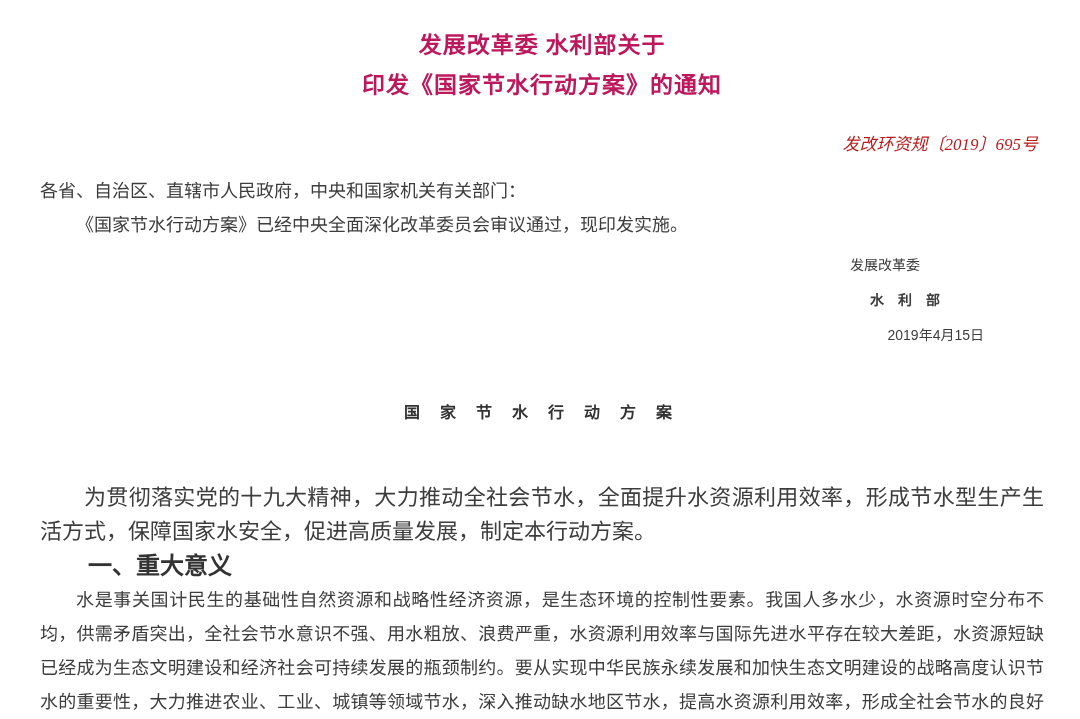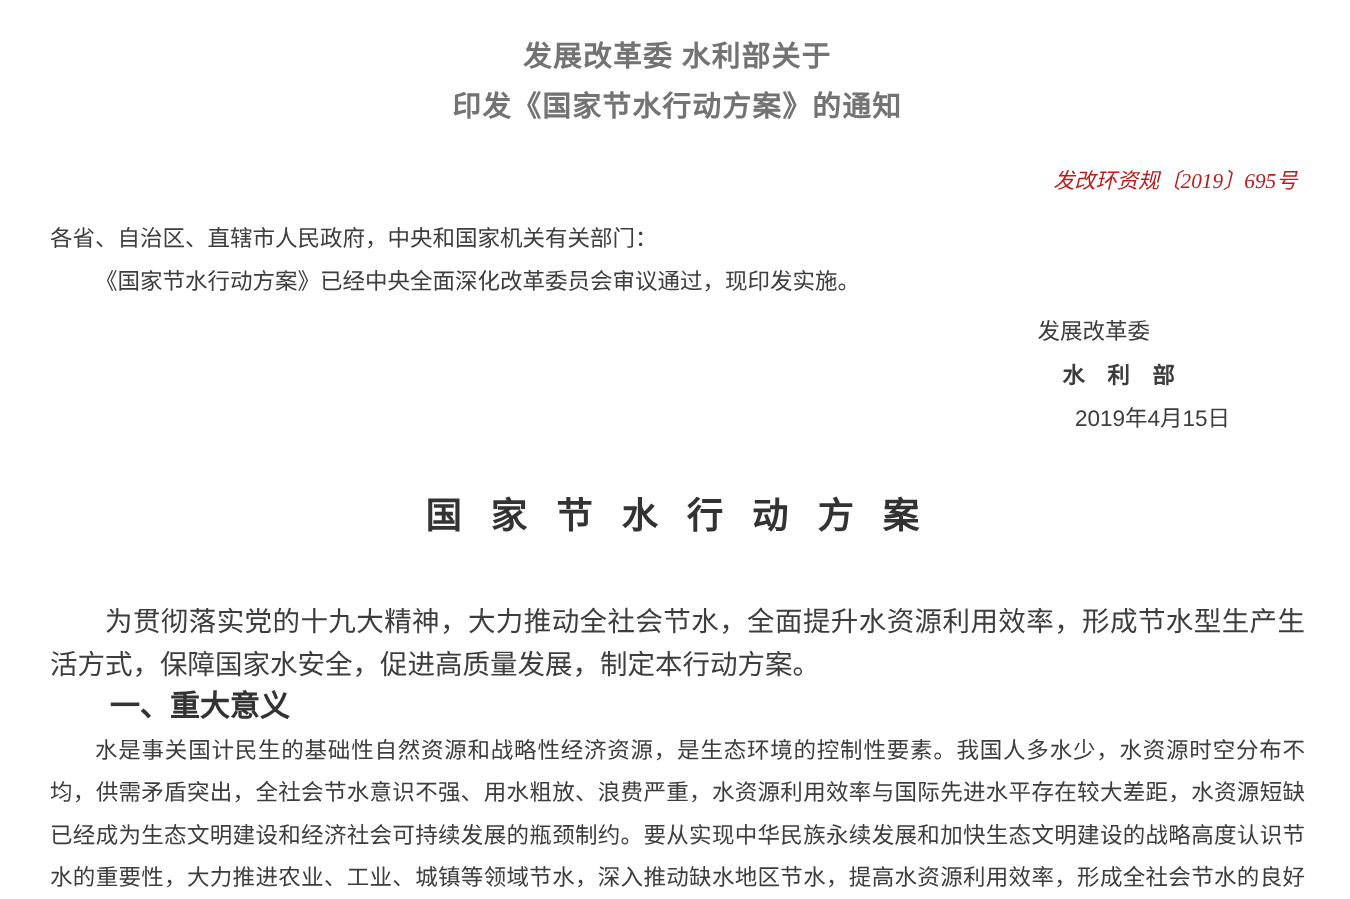--- a/index.html
+++ b/index.html
@@ -16,21 +16,21 @@
   }
   .content {
     padding: 26px 36px 0 40px;
   }
   .notice-title {
     text-align: center;
     font-family: "Liberation Serif", "DejaVu Serif", serif;
     font-weight: bold;
     font-size: 23px;
     line-height: 40px;
-    color: #737373;
+    color: #be185d;
     letter-spacing: 1px;
   }
   .doc-number {
     margin-top: 26px;
     text-align: right;
     padding-right: 6px;
     font-family: "Liberation Serif", "DejaVu Serif", serif;
     font-style: italic;
     font-size: 17px;
     line-height: 26px;
@@ -42,33 +42,33 @@
     line-height: 34px;
   }
   .notice-body {
     font-size: 18px;
     line-height: 34px;
     text-indent: 2em;
   }
   .signature {
     margin-top: 6px;
     text-align: right;
-    font-size: 18px;
+    font-size: 14px;
     line-height: 35px;
   }
   .signature .sig-line { display: block; }
   .sig-org1 { padding-right: 124px; }
   .sig-org2 { padding-right: 104px; font-weight: bold; }
   .sig-date { padding-right: 60px; }
   .plan-title {
     margin-top: 44px;
     text-align: center;
     font-family: "Liberation Serif", "DejaVu Serif", serif;
     font-weight: bold;
-    font-size: 29px;
+    font-size: 16px;
     line-height: 32px;
     color: #333333;
     letter-spacing: 8px;
   }
   .plan-intro {
     margin-top: 52px;
     font-size: 22px;
     line-height: 34px;
     text-indent: 2em;
     text-align: justify;

